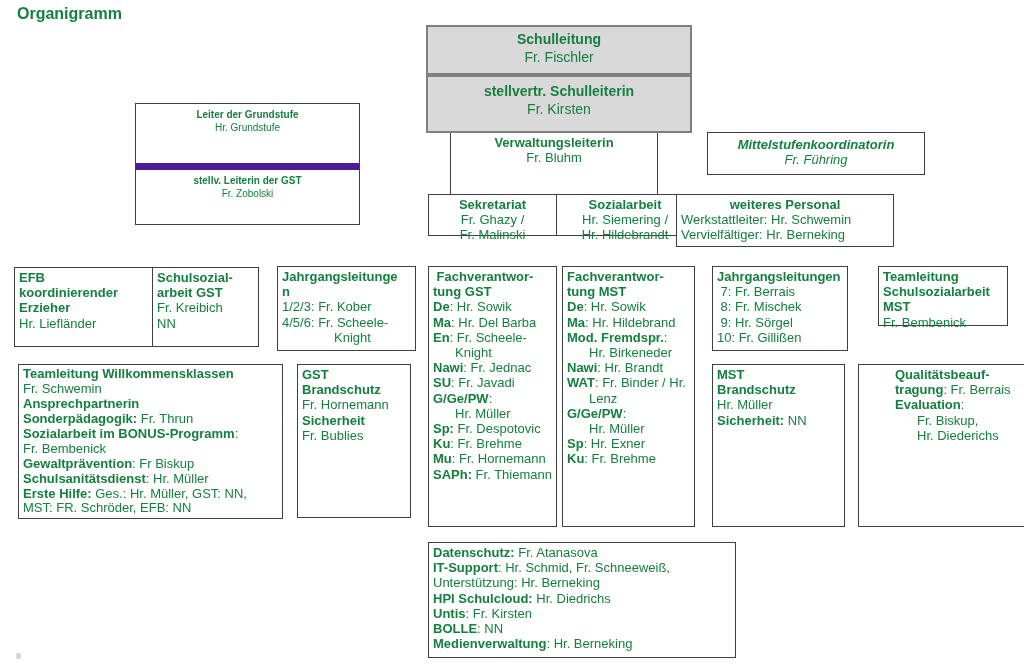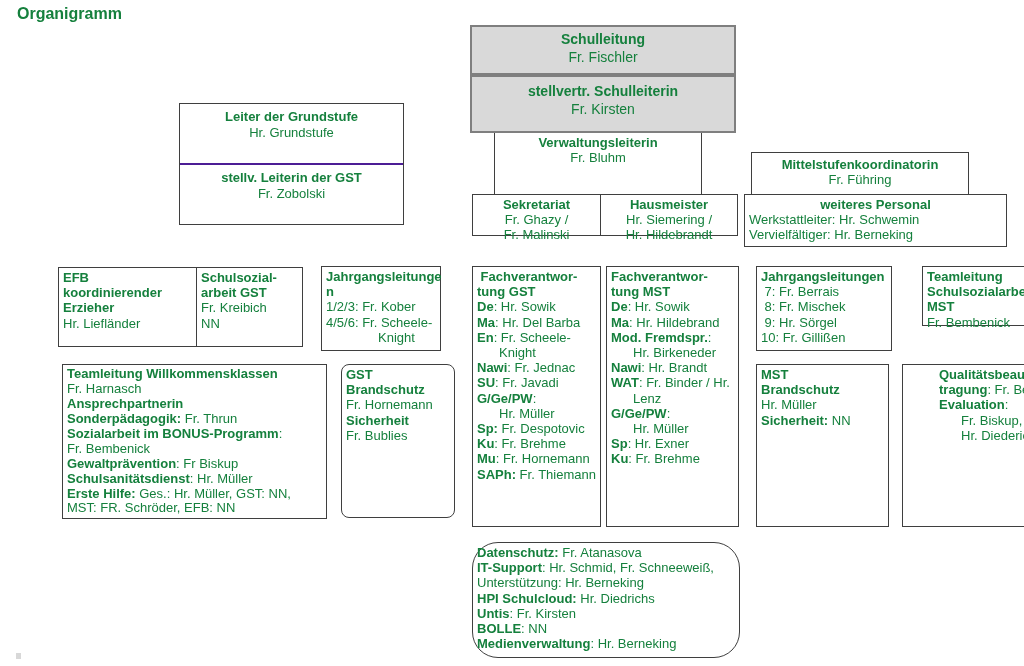--- a/index.html
+++ b/index.html
@@ -1,37 +1,37 @@
 <!DOCTYPE html>
 <html><head>
 <meta charset="utf-8">
 <style>
   html,body{margin:0;padding:0;background:#fff;}
   #stage{position:relative;width:1024px;height:666px;background:#ffffff;
          font-family:"Liberation Sans",sans-serif;color:#15803d;overflow:hidden;}
   .title{position:absolute;left:17px;top:5px;font-size:16px;font-weight:bold;}
   .box{position:absolute;box-sizing:border-box;border:1px solid #3f3f3f;background:#fff;
-       padding:2px 4px;font-size:13px;line-height:1.17;margin-left:44px;}
+       padding:2px 4px;font-size:13px;line-height:1.17;}
   .gray{background:#d9d9d9;border:2px solid #7f7f7f;}
   .center{text-align:center;}
   .open{border-top:none;border-bottom:none;}
   .lg{font-size:14px;line-height:1.25;}
-  .md{font-size:13px;line-height:1.25;text-align:center;}
+  .md{font-size:10px;line-height:1.25;text-align:center;}
   .b{font-weight:bold;}
   .line{white-space:pre;}
   .ind1{padding-left:22px;}
   .ind2{padding-left:52px;}
   .c{text-align:center;}
   .pt4{padding-top:4px;} .pt6{padding-top:6px;}
   .cellrow{display:flex;padding:0;}
   .cellrow .cell{box-sizing:border-box;padding:2px 3px;}
   .cellrow .cell + .cell{border-left:1px solid #3f3f3f;}
   .stack{padding:0;}
   .stack .cell{box-sizing:border-box;padding:5px 4px 2px 4px;}
-  .stack .cell + .cell{border-top:2px solid #4c1d95;}
+  .stack .cell + .cell{border-top:7px solid #4c1d95;}
   .smudge{position:absolute;left:16px;top:653px;width:5px;height:6px;background:#d8d8d8;}
 </style>
 </head>
 <body>
 
 <div id="stage">
 
   <div class="title">Organigramm</div>
 
   <div class="box gray center lg pt4" style="left:426px;top:25px;width:266px;height:50px;">
@@ -52,57 +52,57 @@
         <div class="line"><span class="b">stellv. Leiterin der GST</span></div>
         <div class="line"><span>Fr. Zobolski</span></div>
       </div>
   </div>
 
   <div class="box open center" style="left:450px;top:133px;width:208px;height:61px;">
       <div class="line"><span class="b">Verwaltungsleiterin</span></div>
       <div class="line"><span>Fr. Bluhm</span></div>
     </div>
 
-  <div class="box center pt4" style="left:707px;top:152px;width:218px;height:43px;">
+  <div class="box center pt4" style="left:707px;top:132px;width:218px;height:43px;font-style:italic;">
       <div class="line"><span class="b">Mittelstufenkoordinatorin</span></div>
       <div class="line"><span>Fr. Führing</span></div>
     </div>
 
   <div class="box cellrow center" style="left:428px;top:194px;width:266px;height:42px;">
     <div class="cell" style="width:128px;">
         <div class="line"><span class="b">Sekretariat</span></div>
         <div class="line"><span>Fr. Ghazy /</span></div>
         <div class="line"><span>Fr. Malinski</span></div>
       </div>
     <div class="cell" style="width:138px;">
-        <div class="line"><span class="b">Hausmeister</span></div>
+        <div class="line"><span class="b">Sozialarbeit</span></div>
         <div class="line"><span>Hr. Siemering /</span></div>
         <div class="line"><span>Hr. Hildebrandt</span></div>
       </div>
   </div>
 
-  <div class="box" style="left:700px;top:194px;width:263px;height:53px;">
+  <div class="box" style="left:676px;top:194px;width:218px;height:53px;">
       <div class="line c"><span class="b">weiteres Personal</span></div>
       <div class="line"><span>Werkstattleiter: Hr. Schwemin</span></div>
       <div class="line"><span>Vervielfältiger: Hr. Berneking</span></div>
     </div>
 
   <div class="box" style="left:14px;top:267px;width:139px;height:80px;">
       <div class="line"><span class="b">EFB</span></div>
       <div class="line"><span class="b">koordinierender</span></div>
       <div class="line"><span class="b">Erzieher</span></div>
       <div class="line"><span>Hr. Liefländer</span></div>
     </div>
   <div class="box" style="left:152px;top:267px;width:107px;height:80px;">
       <div class="line"><span class="b">Schulsozial-</span></div>
       <div class="line"><span class="b">arbeit GST</span></div>
       <div class="line"><span>Fr. Kreibich</span></div>
       <div class="line"><span>NN</span></div>
     </div>
-  <div class="box" style="left:277px;top:266px;width:120px;height:85px;">
+  <div class="box" style="left:277px;top:266px;width:139px;height:85px;">
       <div class="line"><span class="b">Jahrgangsleitunge</span></div>
       <div class="line"><span class="b">n</span></div>
       <div class="line"><span>1/2/3: Fr. Kober</span></div>
       <div class="line"><span>4/5/6: Fr. Scheele-</span></div>
       <div class="line ind2"><span>Knight</span></div>
     </div>
   <div class="box" style="left:428px;top:266px;width:129px;height:261px;">
       <div class="line"><span class="b"> Fachverantwor-</span></div>
       <div class="line"><span class="b">tung GST</span></div>
       <div class="line"><span class="b">De</span><span>: Hr. Sowik</span></div>
@@ -142,52 +142,52 @@
     </div>
   <div class="box" style="left:878px;top:266px;width:130px;height:60px;">
       <div class="line"><span class="b">Teamleitung</span></div>
       <div class="line"><span class="b">Schulsozialarbeit</span></div>
       <div class="line"><span class="b">MST</span></div>
       <div class="line"><span>Fr. Bembenick</span></div>
     </div>
 
   <div class="box" style="left:18px;top:364px;width:265px;height:155px;line-height:1.15;">
       <div class="line"><span class="b">Teamleitung Willkommensklassen</span></div>
-      <div class="line"><span>Fr. Harnasch</span></div>
+      <div class="line"><span>Fr. Schwemin</span></div>
       <div class="line"><span class="b">Ansprechpartnerin</span></div>
       <div class="line"><span class="b">Sonderpädagogik:</span><span> Fr. Thrun</span></div>
       <div class="line"><span class="b">Sozialarbeit im BONUS-Programm</span><span>:</span></div>
       <div class="line"><span>Fr. Bembenick</span></div>
       <div class="line"><span class="b">Gewaltprävention</span><span>: Fr Biskup</span></div>
       <div class="line"><span class="b">Schulsanitätsdienst</span><span>: Hr. Müller</span></div>
       <div class="line"><span class="b">Erste Hilfe:</span><span> Ges.: Hr. Müller, GST: NN,</span></div>
       <div class="line"><span>MST: FR. Schröder, EFB: NN</span></div>
     </div>
-  <div class="box" style="left:297px;top:364px;width:114px;height:154px;border-radius:8px;">
+  <div class="box" style="left:297px;top:364px;width:114px;height:154px;">
       <div class="line"><span class="b">GST</span></div>
       <div class="line"><span class="b">Brandschutz</span></div>
       <div class="line"><span>Fr. Hornemann</span></div>
       <div class="line"><span class="b">Sicherheit</span></div>
       <div class="line"><span>Fr. Bublies</span></div>
     </div>
   <div class="box" style="left:712px;top:364px;width:133px;height:163px;">
       <div class="line"><span class="b">MST</span></div>
       <div class="line"><span class="b">Brandschutz</span></div>
       <div class="line"><span>Hr. Müller</span></div>
       <div class="line"><span class="b">Sicherheit:</span><span> NN</span></div>
     </div>
   <div class="box" style="left:858px;top:364px;width:180px;height:163px;padding-left:36px;">
       <div class="line"><span class="b">Qualitätsbeauf-</span></div>
       <div class="line"><span class="b">tragung</span><span>: Fr. Berrais</span></div>
       <div class="line"><span class="b">Evaluation</span><span>:</span></div>
       <div class="line ind1"><span>Fr. Biskup,</span></div>
       <div class="line ind1"><span>Hr. Diederichs</span></div>
     </div>
 
-  <div class="box" style="left:428px;top:542px;width:268px;height:116px;border-radius:26px;">
+  <div class="box" style="left:428px;top:542px;width:308px;height:116px;">
       <div class="line"><span class="b">Datenschutz:</span><span> Fr. Atanasova</span></div>
       <div class="line"><span class="b">IT-Support</span><span>: Hr. Schmid, Fr. Schneeweiß,</span></div>
       <div class="line"><span>Unterstützung: Hr. Berneking</span></div>
       <div class="line"><span class="b">HPI Schulcloud:</span><span> Hr. Diedrichs</span></div>
       <div class="line"><span class="b">Untis</span><span>: Fr. Kirsten</span></div>
       <div class="line"><span class="b">BOLLE</span><span>: NN</span></div>
       <div class="line"><span class="b">Medienverwaltung</span><span>: Hr. Berneking</span></div>
     </div>
 
   <div class="smudge"></div>

